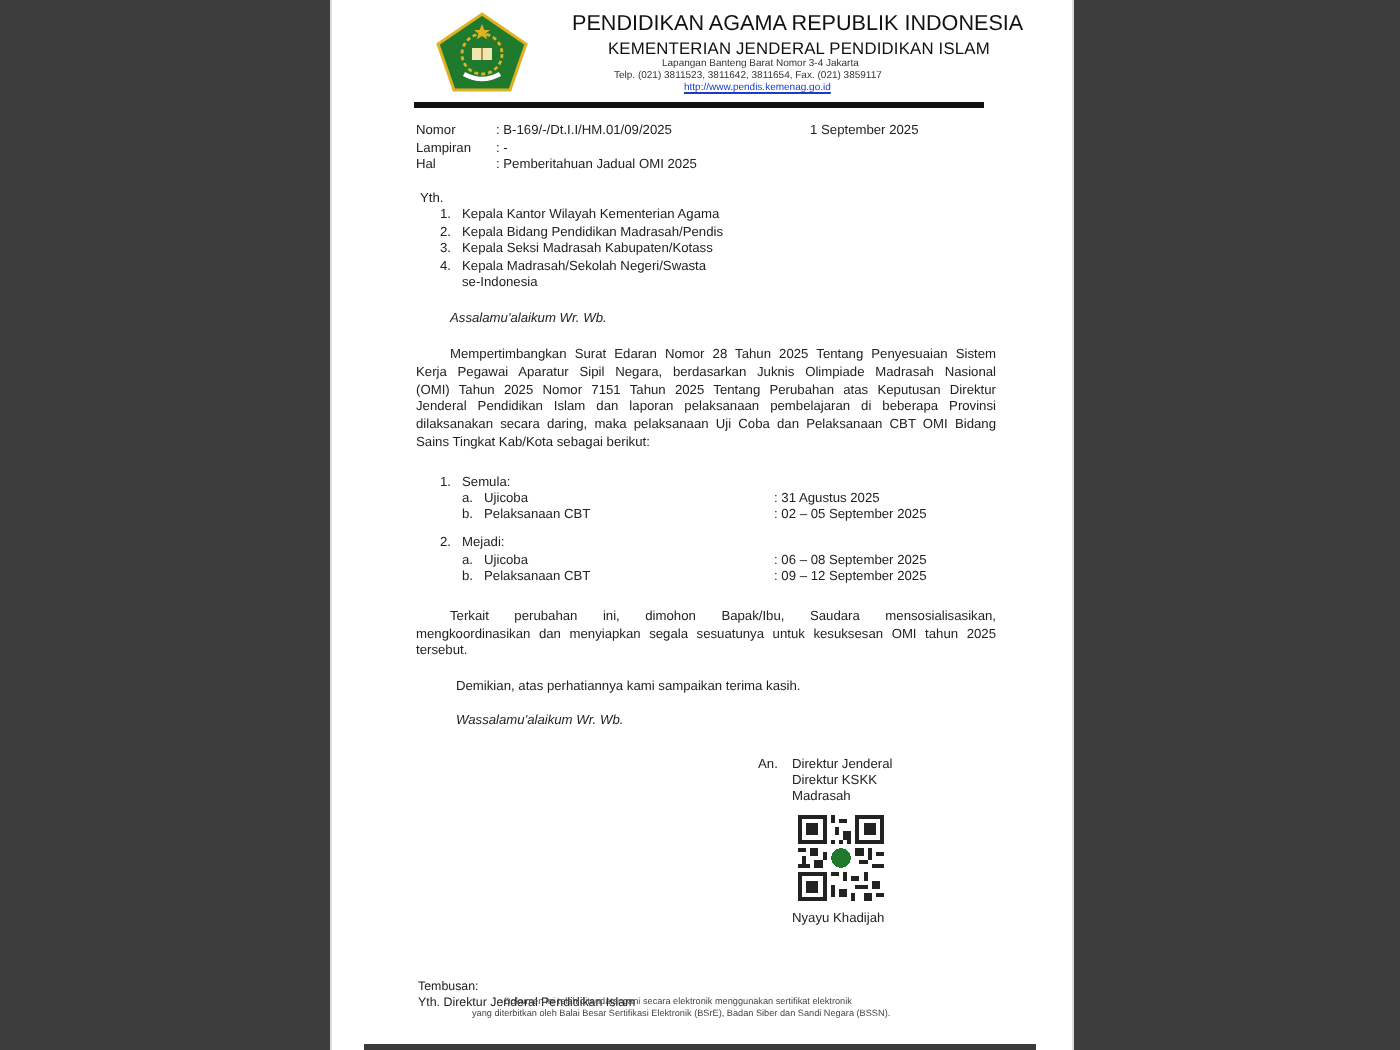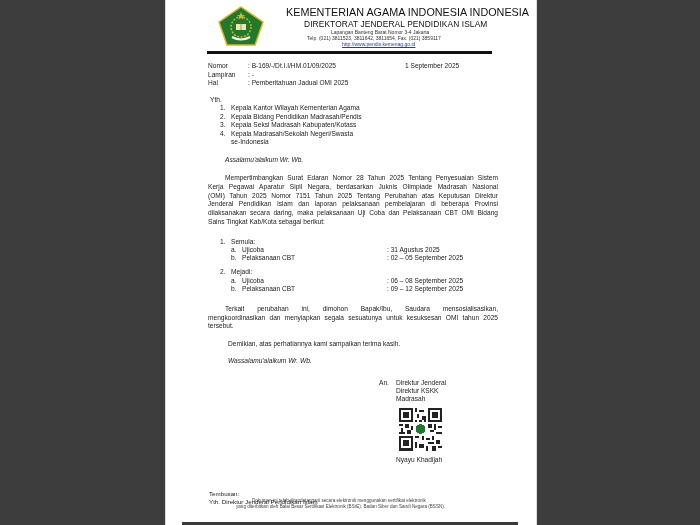--- a/index.html
+++ b/index.html
@@ -27,22 +27,22 @@
 
 <svg class="logo" viewBox="0 0 46 40">
   <polygon points="23,1 45,16 37,39 9,39 1,16" fill="#1f7a2e" stroke="#e0b220" stroke-width="1.5"></polygon>
   <circle cx="23" cy="21" r="10" fill="none" stroke="#e0b220" stroke-width="1.4" stroke-dasharray="2 1.5"></circle>
   <polygon points="23,6 24.2,9 27,9 24.8,10.8 25.6,13.6 23,12 20.4,13.6 21.2,10.8 19,9 21.8,9" fill="#e0b220"></polygon>
   <rect x="18" y="18" width="10" height="6" fill="#f2e6b0"></rect>
   <line x1="23" y1="18" x2="23" y2="24" stroke="#7a5a10" stroke-width="0.6"></line>
   <path d="M14 31 Q23 36 32 31" stroke="#fff" stroke-width="2.2" fill="none"></path>
 </svg>
 
-<div class="abs hdr1">KEMENTERIAN AGAMA INDONESIA INDONESIA</div>
-<div class="abs hdr2">DIREKTORAT JENDERAL PENDIDIKAN ISLAM</div>
+<div class="abs hdr1">PENDIDIKAN AGAMA REPUBLIK INDONESIA</div>
+<div class="abs hdr2">KEMENTERIAN JENDERAL PENDIDIKAN ISLAM</div>
 <div class="abs hdr3">Lapangan Banteng Barat Nomor 3-4 Jakarta</div>
 <div class="abs hdr4">Telp. (021) 3811523, 3811642, 3811654, Fax. (021) 3859117</div>
 <div class="abs hdr5">http://www.pendis.kemenag.go.id</div>
 <div class="rule"></div>
 
 <div class="abs t" style="left:208px;top:62px;">Nomor</div>
 <div class="abs t" style="left:248px;top:62px;">: B-169/-/Dt.I.I/HM.01/09/2025</div>
 <div class="abs t" style="left:405px;top:62px;">1 September 2025</div>
 <div class="abs t" style="left:208px;top:71px;">Lampiran</div>
 <div class="abs t" style="left:248px;top:71px;">: -</div>

